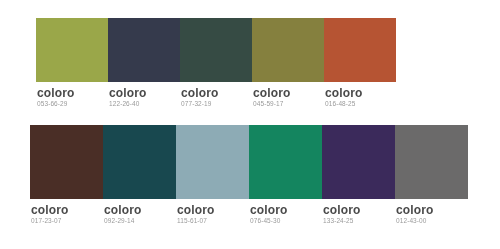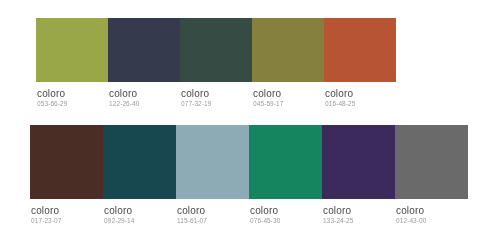--- a/index.html
+++ b/index.html
@@ -46,22 +46,22 @@
     height: 64px;
   }
   .row-bottom .swatch-chip {
     height: 74px;
   }
   .swatch-meta {
     padding-top: 7px;
     padding-left: 1px;
   }
   .swatch-brand {
-    font-size: 10px;
-    font-weight: normal;
+    font-size: 12px;
+    font-weight: bold;
     color: #4a4a4a;
     letter-spacing: 0.15px;
     line-height: 9px;
     white-space: nowrap;
   }
   .swatch-code {
     font-size: 6.5px;
     color: #9a9a9a;
     letter-spacing: 0.1px;
     line-height: 9px;

